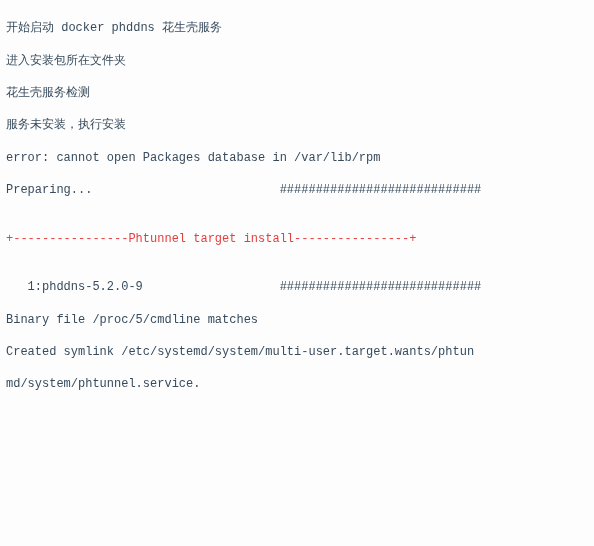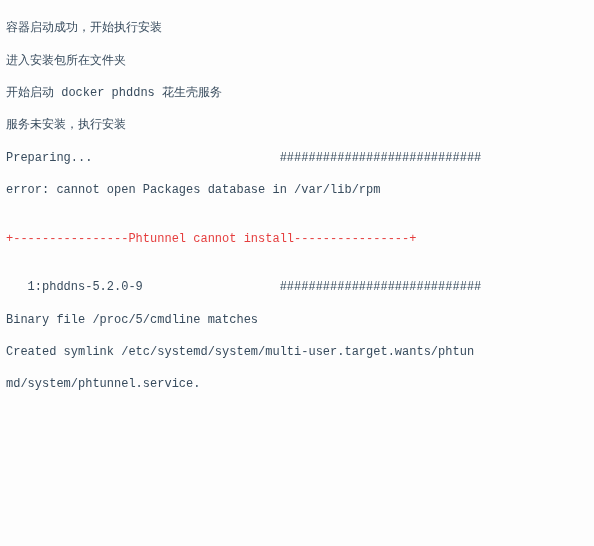--- a/index.html
+++ b/index.html
@@ -19,28 +19,28 @@
     position: relative;
     background: #fdfdfd;
   }
   .line { display: block; }
   .red { color: #e53e3e; }
 </style>
 </head>
 <body>
 
 <div class="terminal">
-<span class="line">容器启动成功，开始执行安装</span>
+<span class="line">开始启动 docker phddns 花生壳服务</span>
 <span class="line">进入安装包所在文件夹</span>
-<span class="line">开始启动 docker phddns 花生壳服务</span>
+<span class="line">花生壳服务检测</span>
 <span class="line">服务未安装，执行安装</span>
+<span class="line">error: cannot open Packages database in /var/lib/rpm</span>
 <span class="line">Preparing...                          ############################</span>
-<span class="line">error: cannot open Packages database in /var/lib/rpm</span>
 <span class="line"></span>
-<span class="line red">+----------------Phtunnel cannot install----------------+</span>
+<span class="line red">+----------------Phtunnel target install----------------+</span>
 <span class="line"></span>
 <span class="line">   1:phddns-5.2.0-9                   ############################</span>
 <span class="line">Binary file /proc/5/cmdline matches</span>
 <span class="line">Created symlink /etc/systemd/system/multi-user.target.wants/phtun</span>
 <span class="line">md/system/phtunnel.service.</span>
 
 
 <span class="line"></span>
 
 

